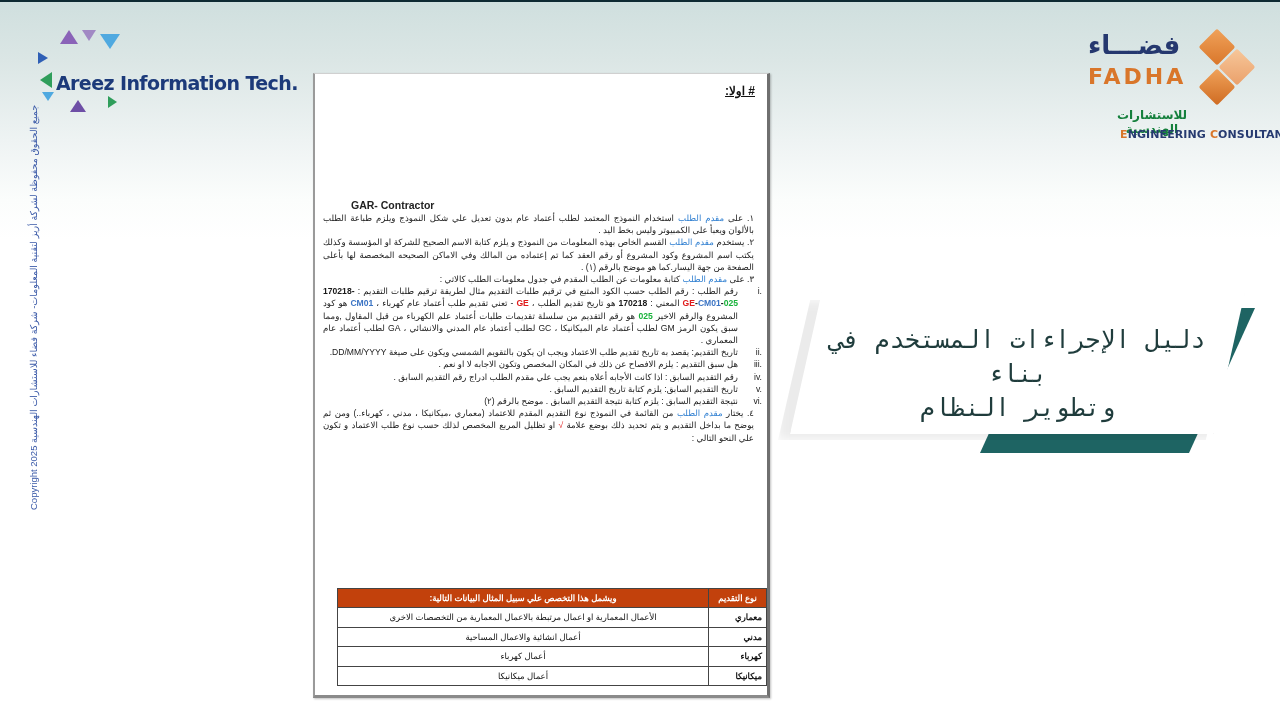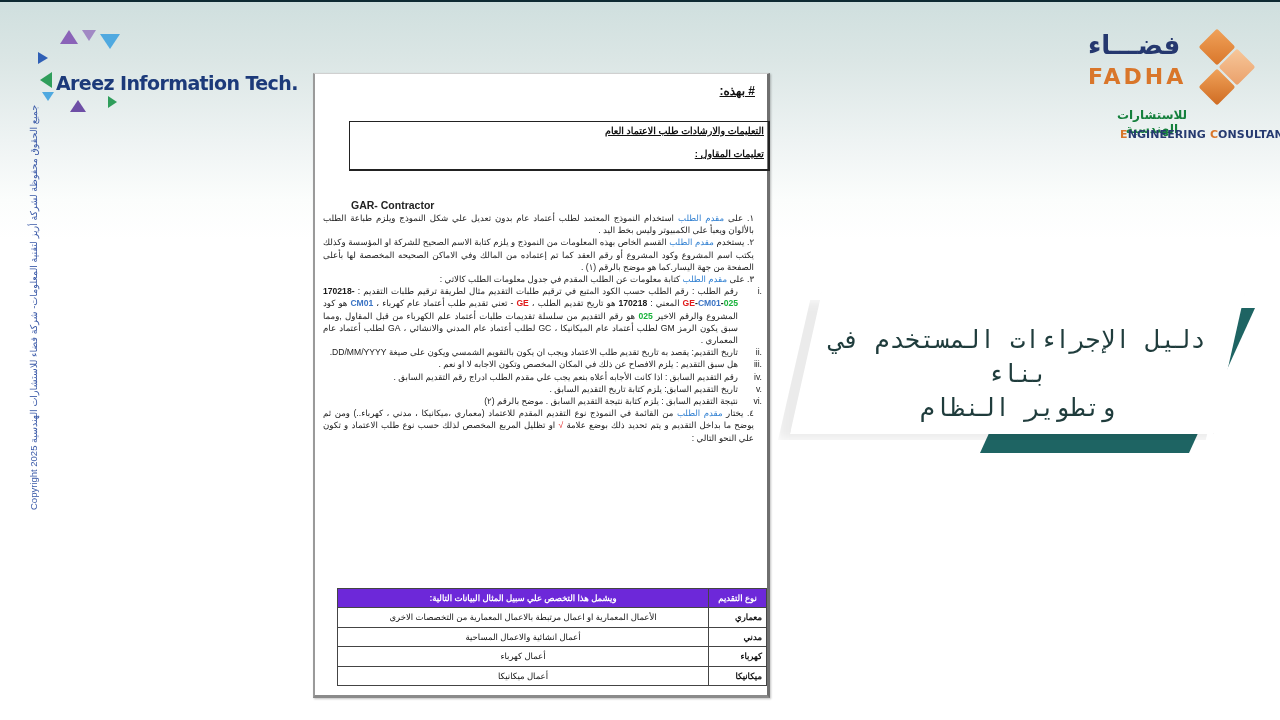--- a/index.html
+++ b/index.html
@@ -75,21 +75,21 @@
   .blu { color: #3b74c4; font-weight: bold; }
   .grn { color: #18b23a; font-weight: bold; }
   .bld { font-weight: bold; }
   .ltr { direction: ltr; unicode-bidi: embed; }
 
   .doc table {
     position: absolute; left: 22px; top: 514px; width: 430px;
     border-collapse: collapse; direction: rtl; font-size: 8.5px;
   }
   .doc table th {
-    background: #6d28d9; color: #ffffff; font-weight: bold; height: 19px;
+    background: #c2410c; color: #ffffff; font-weight: bold; height: 19px;
     border: 1px solid #444; padding: 0 4px;
   }
   .doc table td { border: 1px solid #444; height: 19.5px; padding: 0 4px; text-align: center; }
   .doc table td.k { font-weight: bold; text-align: right; width: 58px; }
 
   
   .card-back {
     position: absolute; left: 980px; top: 308px; width: 275px; height: 145px;
     background: #1e6463;
     clip-path: polygon(24% 0%, 100% 0%, 76% 100%, 0% 100%);
@@ -135,25 +135,21 @@
   <div class="diamond" style="left:124px;top:50px;background:linear-gradient(135deg,#f0a25a,#cf6b22);"></div>
   <div class="ar-name">فضـــاء</div>
   <div class="en-name">FADHA</div>
   <div class="ar-sub">للاستشارات الهندسية</div>
   <div class="en-sub"><span class="o">E</span><span>NGINEERING </span><span class="o">C</span><span>ONSULTANTS</span></div>
 </div>
 
 <div class="copyright">Copyright 2025 جميع الحقوق محفوظة لشركة أريز لتقنية المعلومات- شركة فضاء للاستشارات الهندسية</div>
 
 <div class="doc">
-  <div class="heading"># بهذه:</div>
-  <div class="boxed">
-    <div class="l1">التعليمات والارشادات    طلب الاعتماد العام</div>
-    <div class="l2">تعليمات المقاول :</div>
-  </div>
+  <div class="heading"># اولا:</div>
   <div class="gar">GAR- Contractor</div>
 
   <div class="body">
     <p class="ind">
       <span>١.</span> <span>على</span> <span class="hl">مقدم الطلب</span> <span>استخدام النموذج المعتمد لطلب أعتماد عام بدون تعديل علي شكل النموذج ويلزم طباعة الطلب بالألوان ويعبأ على الكمبيوتر وليس بخط اليد .</span>
     </p>
     <p class="ind">
       <span>٢.</span> <span>يستخدم</span> <span class="hl">مقدم الطلب</span> <span>القسم الخاص بهذه المعلومات من النموذج و يلزم كتابة الاسم الصحيح للشركة او المؤسسة وكذلك يكتب اسم المشروع وكود المشروع أو رقم العقد كما تم إعتماده من المالك وفي الاماكن الصحيحه المخصصة لها بأعلى الصفحة من جهة اليسار.كما هو موضح بالرقم (١) .</span>
     </p>
     <p class="ind">

